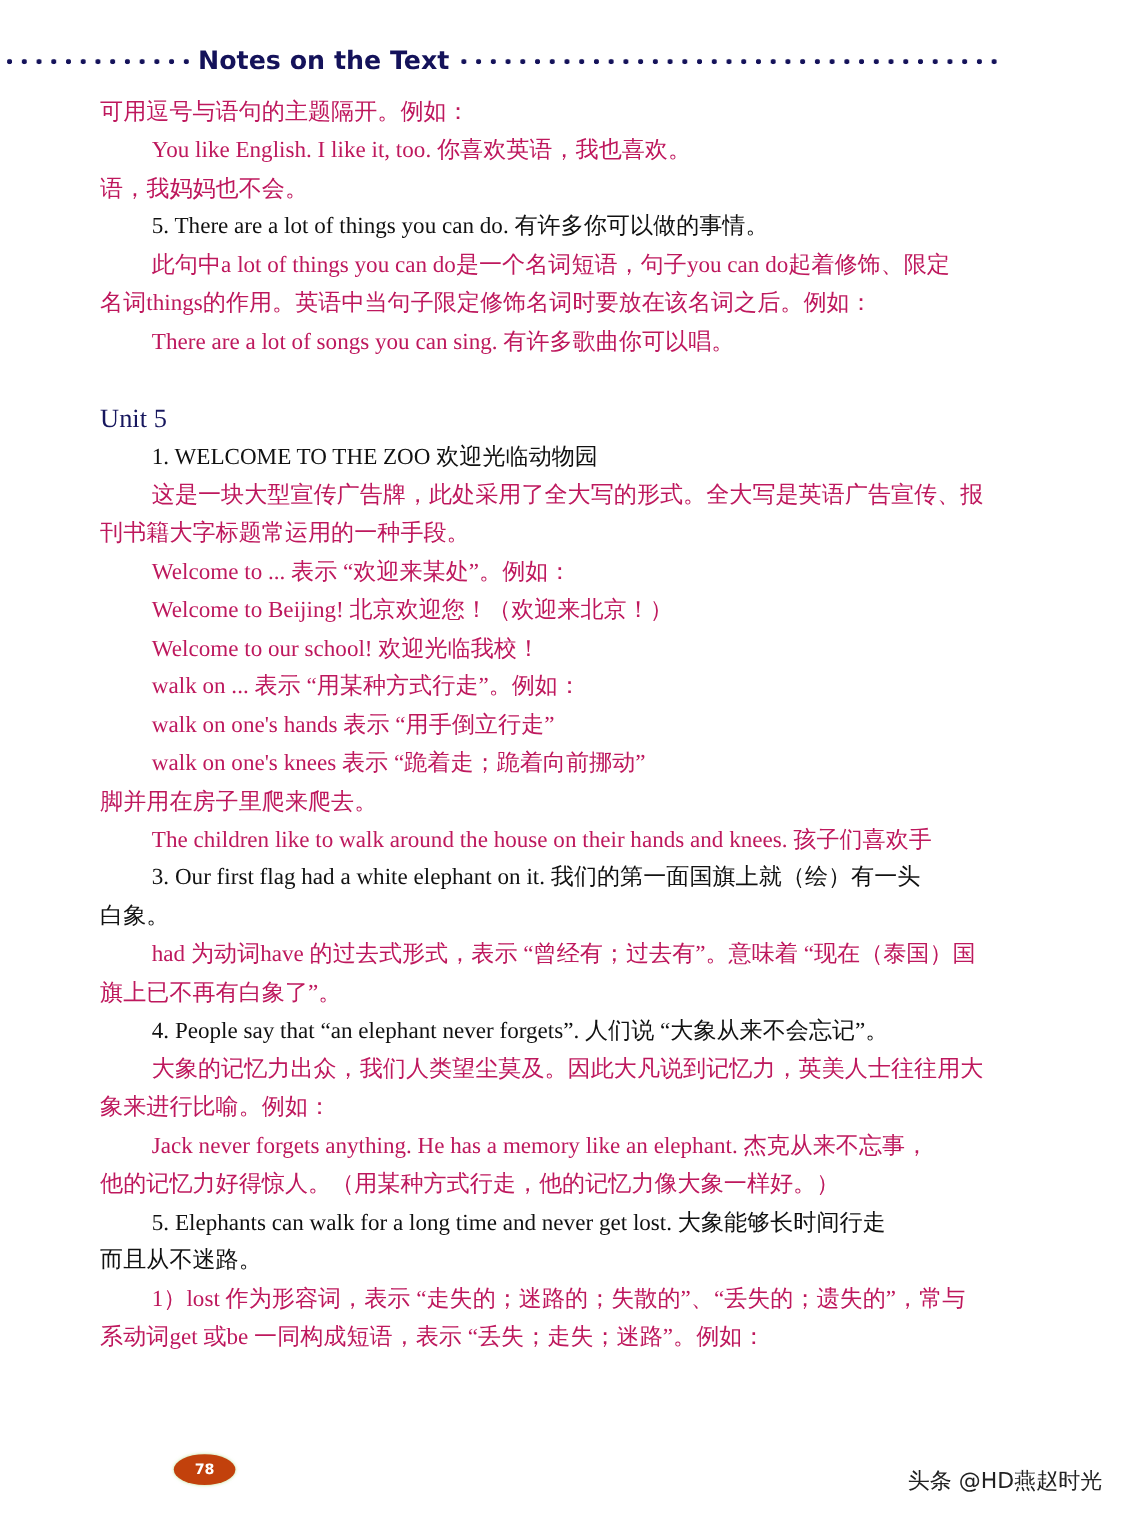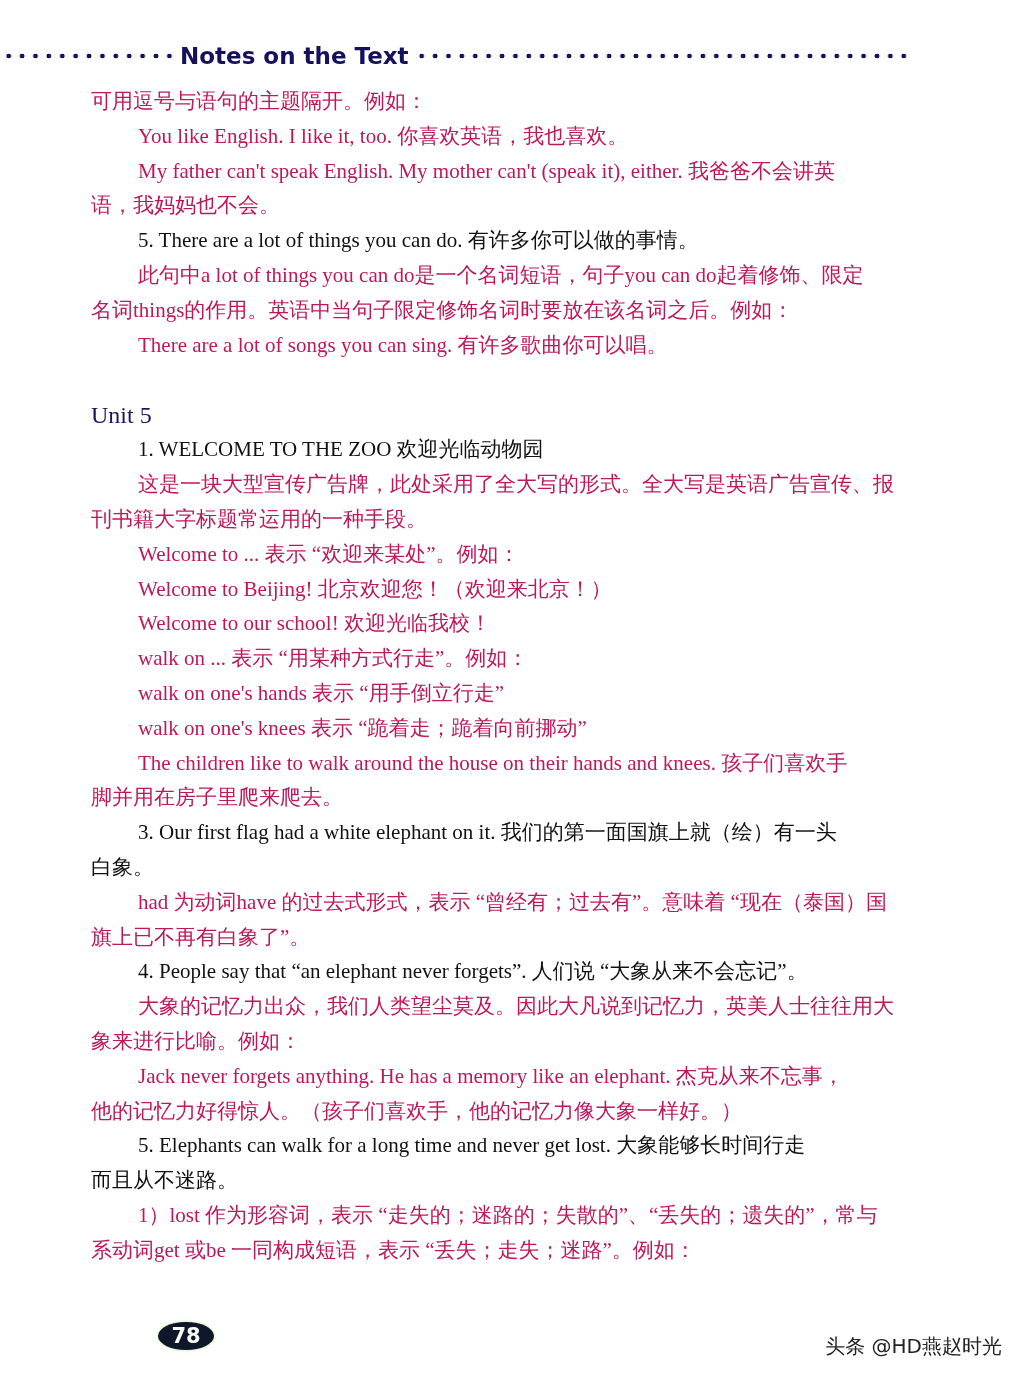--- a/index.html
+++ b/index.html
@@ -75,25 +75,25 @@
       font-weight: normal;
       font-family: Liberation Serif, serif;
     }
     .page-badge {
       position: absolute;
       left: 158px;
       top: 1322px;
       width: 56px;
       height: 28px;
       border-radius: 50%;
-      background: #0f172a;
+      background: #c2410c;
       color: #ffffff;
       font-family: "DejaVu Sans", "Liberation Sans", sans-serif;
       font-weight: bold;
-      font-size: 21px;
+      font-size: 13px;
       display: flex;
       align-items: center;
       justify-content: center;
       box-shadow: 0 0 3px rgba(140,198,63,0.6);
     }
     .watermark {
       position: absolute;
       right: 22px;
       top: 1333px;
       font-family: "DejaVu Sans", "Liberation Sans", sans-serif;
@@ -108,49 +108,48 @@
 
 <div class="header">
   <div class="dots-left"></div>
   <div class="header-title">Notes on the Text</div>
   <div class="dots-right"></div>
 </div>
 
 <div class="content">
   <div class="line">可用逗号与语句的主题隔开。例如：</div>
   <div class="line indent">You like English. I like it, too. 你喜欢英语，我也喜欢。</div>
-  <div class="line indent">My father can't speak English. My mother can't (speak it), either. 我爸爸不会讲英</div>
   <div class="line">语，我妈妈也不会。</div>
   <div class="line indent bold">5.  There are a lot of things you can do. 有许多你可以做的事情。</div>
   <div class="line indent">此句中a lot of things you can do是一个名词短语，句子you can do起着修饰、限定</div>
   <div class="line">名词things的作用。英语中当句子限定修饰名词时要放在该名词之后。例如：</div>
   <div class="line indent">There are a lot of songs you can sing. 有许多歌曲你可以唱。</div>
 
   <div class="unit-title">Unit 5</div>
 
   <div class="line indent bold">1.  WELCOME TO THE ZOO 欢迎光临动物园</div>
   <div class="line indent">这是一块大型宣传广告牌，此处采用了全大写的形式。全大写是英语广告宣传、报</div>
   <div class="line">刊书籍大字标题常运用的一种手段。</div>
   <div class="line indent">Welcome to ... 表示 “欢迎来某处”。例如：</div>
   <div class="line indent">Welcome to Beijing! 北京欢迎您！（欢迎来北京！）</div>
   <div class="line indent">Welcome to our school! 欢迎光临我校！</div>
   <div class="line indent">walk on ... 表示 “用某种方式行走”。例如：</div>
   <div class="line indent">walk on one's hands 表示 “用手倒立行走”</div>
   <div class="line indent">walk on one's knees 表示 “跪着走；跪着向前挪动”</div>
+  <div class="line">脚并用在房子里爬来爬去。</div>
   <div class="line indent">The children like to walk around the house on their hands and knees. 孩子们喜欢手</div>
-  <div class="line">脚并用在房子里爬来爬去。</div>
   <div class="line indent bold">3.  Our first flag had a white elephant on it. 我们的第一面国旗上就（绘）有一头</div>
   <div class="line bold">白象。</div>
   <div class="line indent">had 为动词have 的过去式形式，表示 “曾经有；过去有”。意味着 “现在（泰国）国</div>
   <div class="line">旗上已不再有白象了”。</div>
   <div class="line indent bold">4.  People say that “an elephant never forgets”. 人们说 “大象从来不会忘记”。</div>
   <div class="line indent">大象的记忆力出众，我们人类望尘莫及。因此大凡说到记忆力，英美人士往往用大</div>
   <div class="line">象来进行比喻。例如：</div>
   <div class="line indent">Jack never forgets anything. He has a memory like an elephant. 杰克从来不忘事，</div>
-  <div class="line">他的记忆力好得惊人。（孩子们喜欢手，他的记忆力像大象一样好。）</div>
+  <div class="line">他的记忆力好得惊人。（用某种方式行走，他的记忆力像大象一样好。）</div>
   <div class="line indent bold">5.  Elephants can walk for a long time and never get lost. 大象能够长时间行走</div>
   <div class="line bold">而且从不迷路。</div>
   <div class="line indent">1）lost 作为形容词，表示 “走失的；迷路的；失散的”、“丢失的；遗失的”，常与</div>
   <div class="line">系动词get 或be 一同构成短语，表示 “丢失；走失；迷路”。例如：</div>
 </div>
 
 <div class="page-badge">78</div>
 <div class="watermark">头条 @HD燕赵时光</div>
 
 </body></html>

